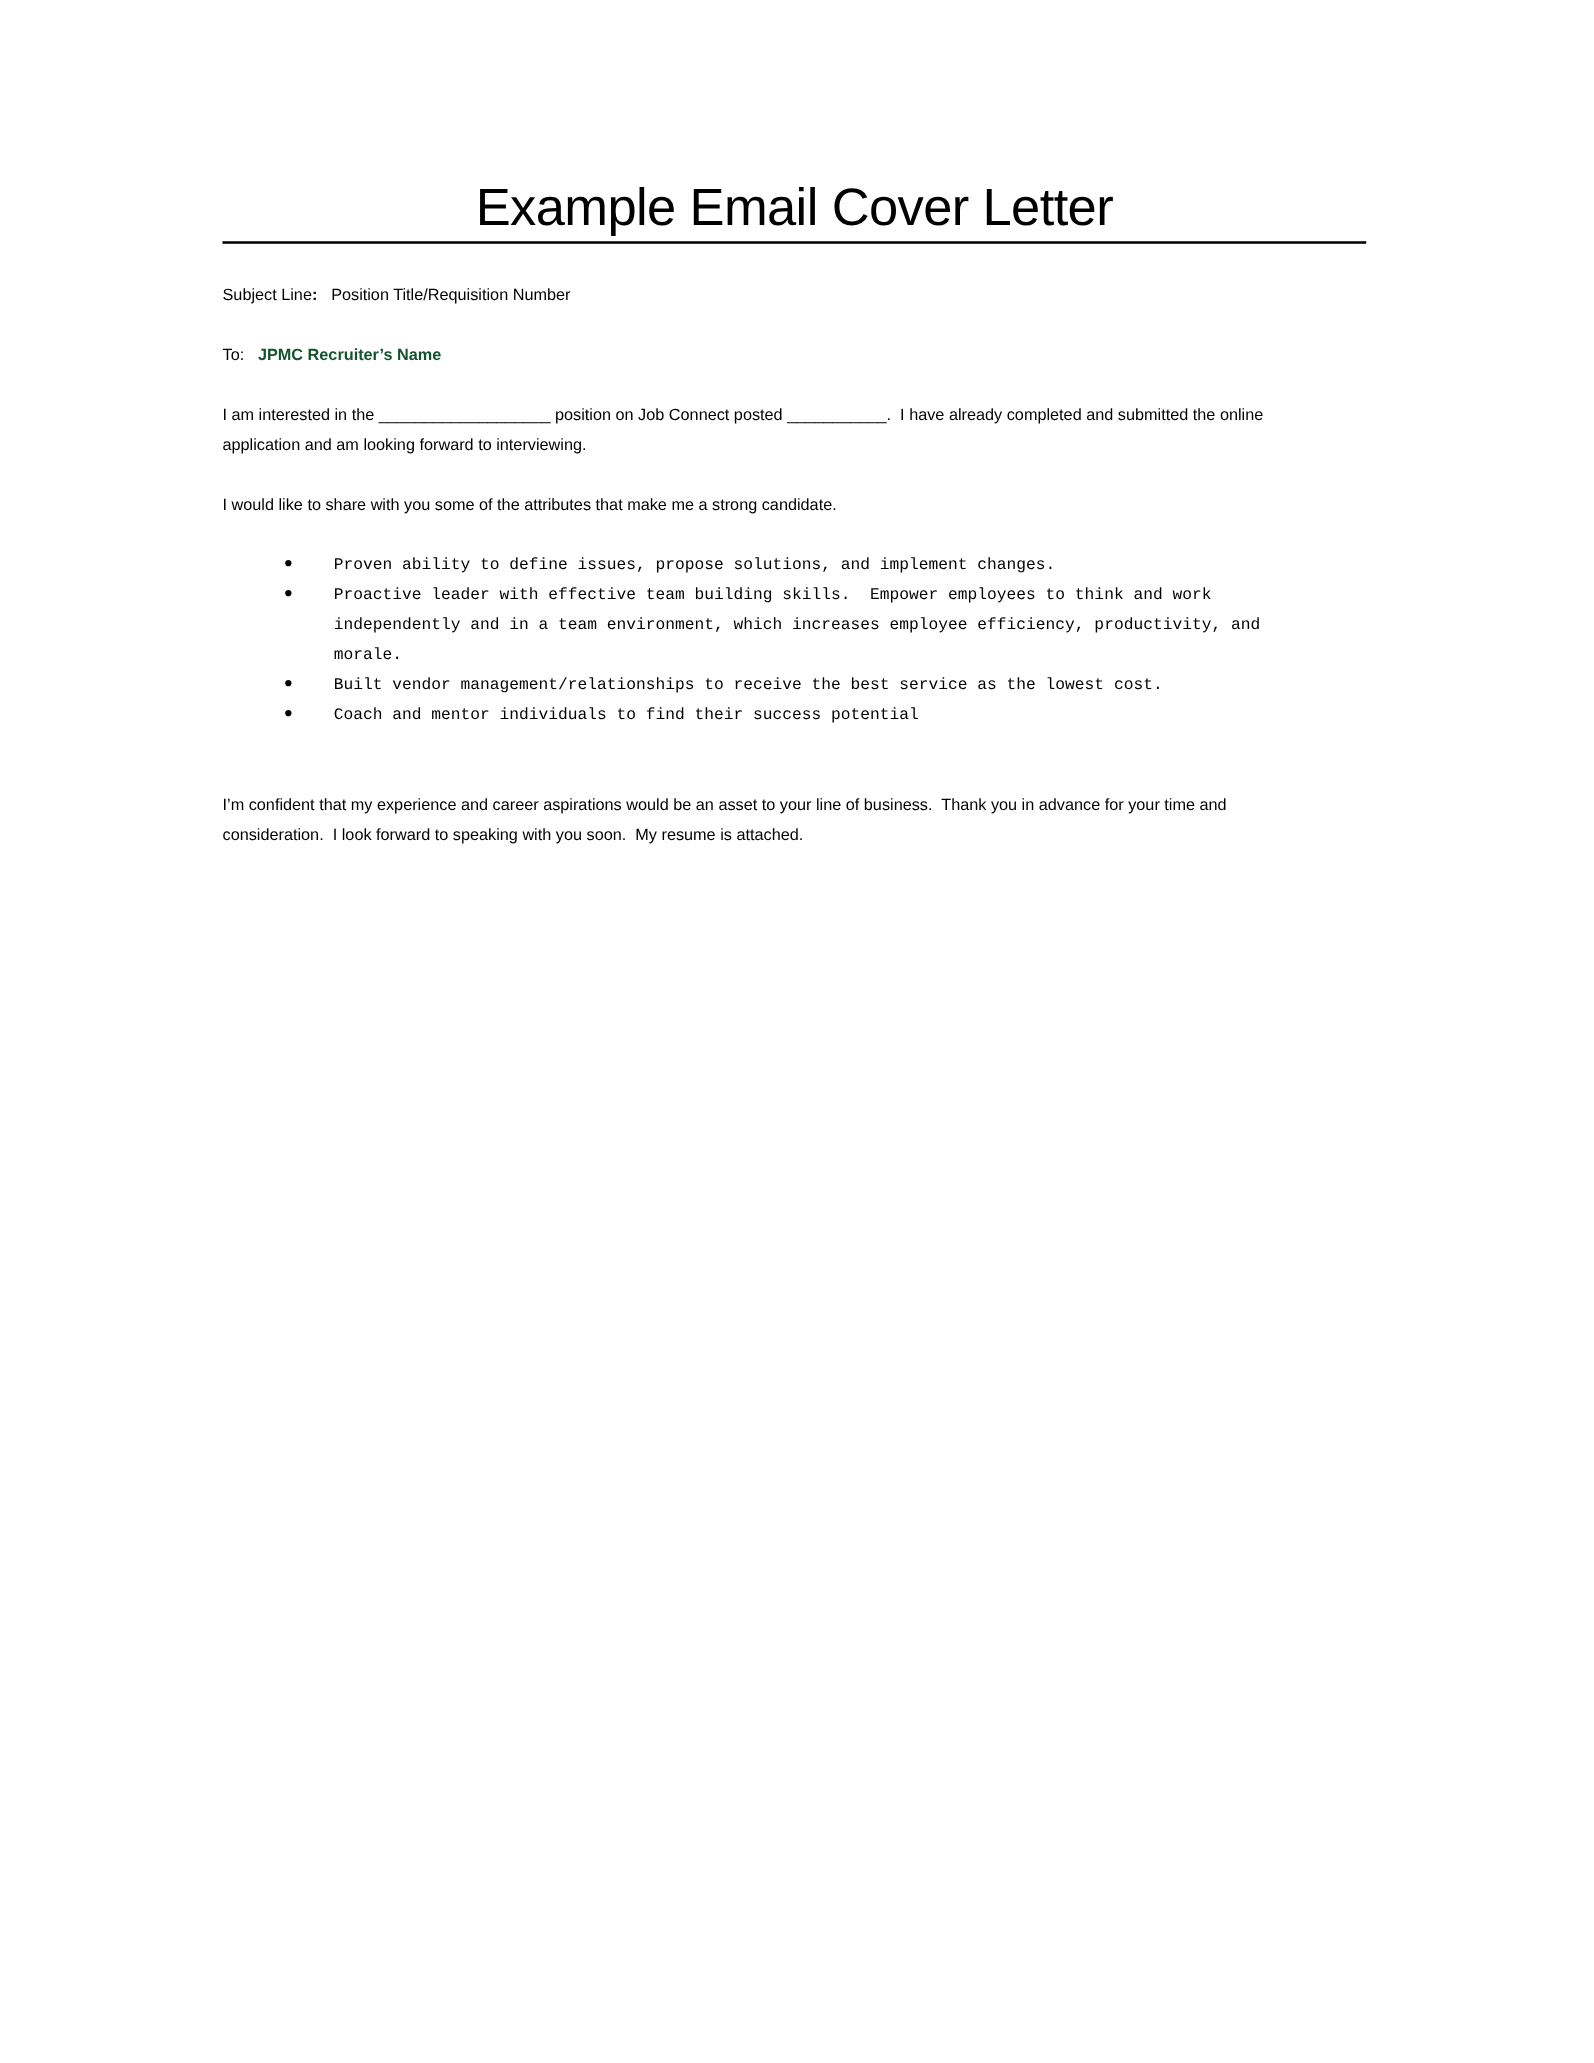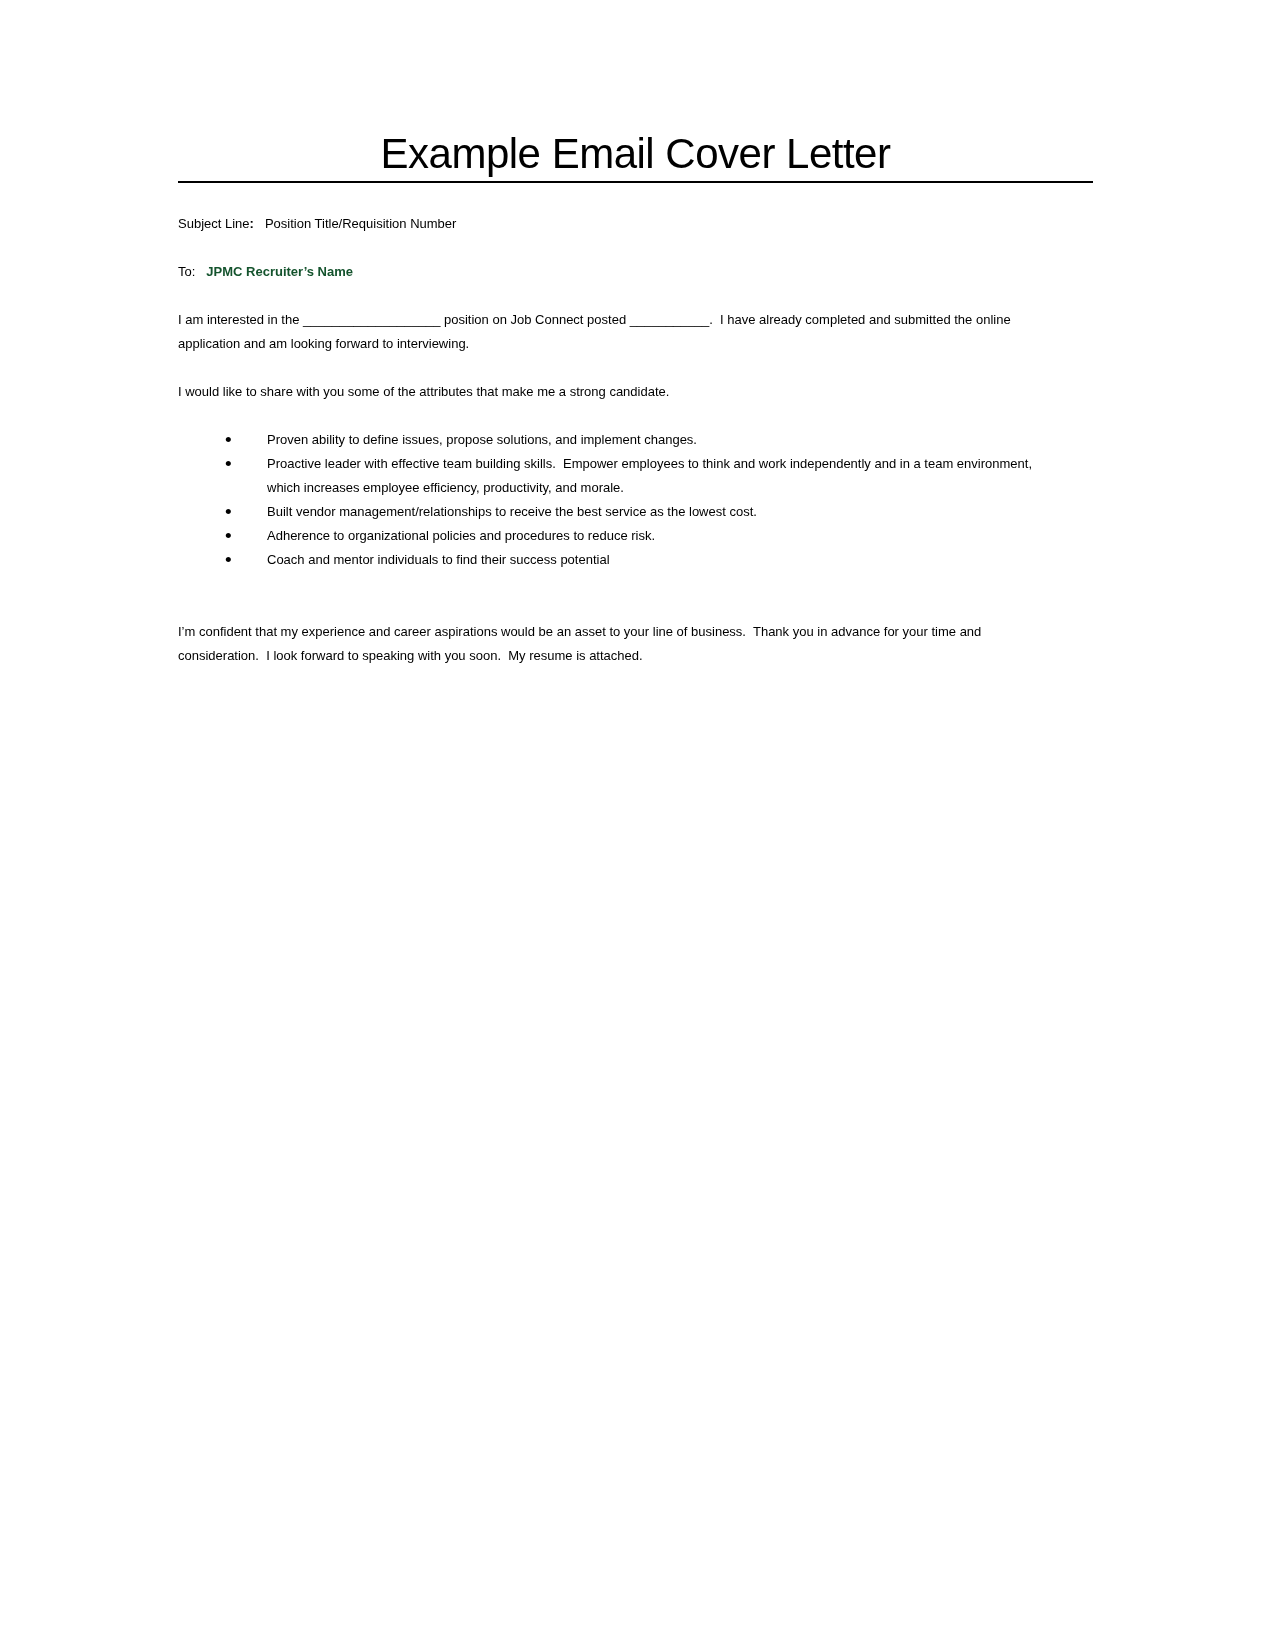--- a/index.html
+++ b/index.html
@@ -12,21 +12,21 @@
     width: 1275px;
     height: 1650px;
     background: #ffffff;
     overflow: hidden;
     font-family: "Liberation Sans", "DejaVu Sans", sans-serif;
     color: #000000;
   }
   .content {
     position: absolute;
     left: 178px;
-    top: 132px;
+    top: 144px;
     width: 915px;
   }
   .title {
     font-size: 42px;
     line-height: 44px;
     text-align: center;
     letter-spacing: -0.5px;
     border-bottom: 2px solid #000000;
     padding-bottom: 5px;
     font-weight: normal;
@@ -47,20 +47,21 @@
   .label-colon { font-weight: bold; }
   .gap2 { display: inline-block; width: 11px; }
   .recipient-name {
     font-weight: bold;
     color: #14532d;
   }
   ul.attributes {
     list-style: none;
     margin: 24px 0 48px 0;
     padding: 0 52px 0 0;
+    font-family: Liberation Mono, monospace;
   }
   ul.attributes li {
     position: relative;
     padding-left: 89px;
   }
   ul.attributes li::before {
     content: "\2022";
     position: absolute;
     left: 47px;
     top: 0;
@@ -81,21 +82,20 @@
     <div class="para"><span>To:</span><span class="gap2"></span><span class="recipient-name">JPMC Recruiter’s Name</span></div>
 
     <p class="para">I am interested in the ___________________ position on Job Connect posted ___________.  I have already completed and submitted the online application and am looking forward to interviewing.</p>
 
     <p class="para">I would like to share with you some of the attributes that make me a strong candidate.</p>
 
     <ul class="attributes">
       <li>Proven ability to define issues, propose solutions, and implement changes.</li>
       <li>Proactive leader with effective team building skills.  Empower employees to think and work independently and in a team environment, which increases employee efficiency, productivity, and morale.</li>
       <li>Built vendor management/relationships to receive the best service as the lowest cost.</li>
-      <li>Adherence to organizational policies and procedures to reduce risk.</li>
       <li>Coach and mentor individuals to find their success potential</li>
     </ul>
 
     <p class="para" style="margin-top:0">I’m confident that my experience and career aspirations would be an asset to your line of business.  Thank you in advance for your time and consideration.  I look forward to speaking with you soon.  My resume is attached.</p>
 
 
   </div>
 </div>
 
 </body></html>

